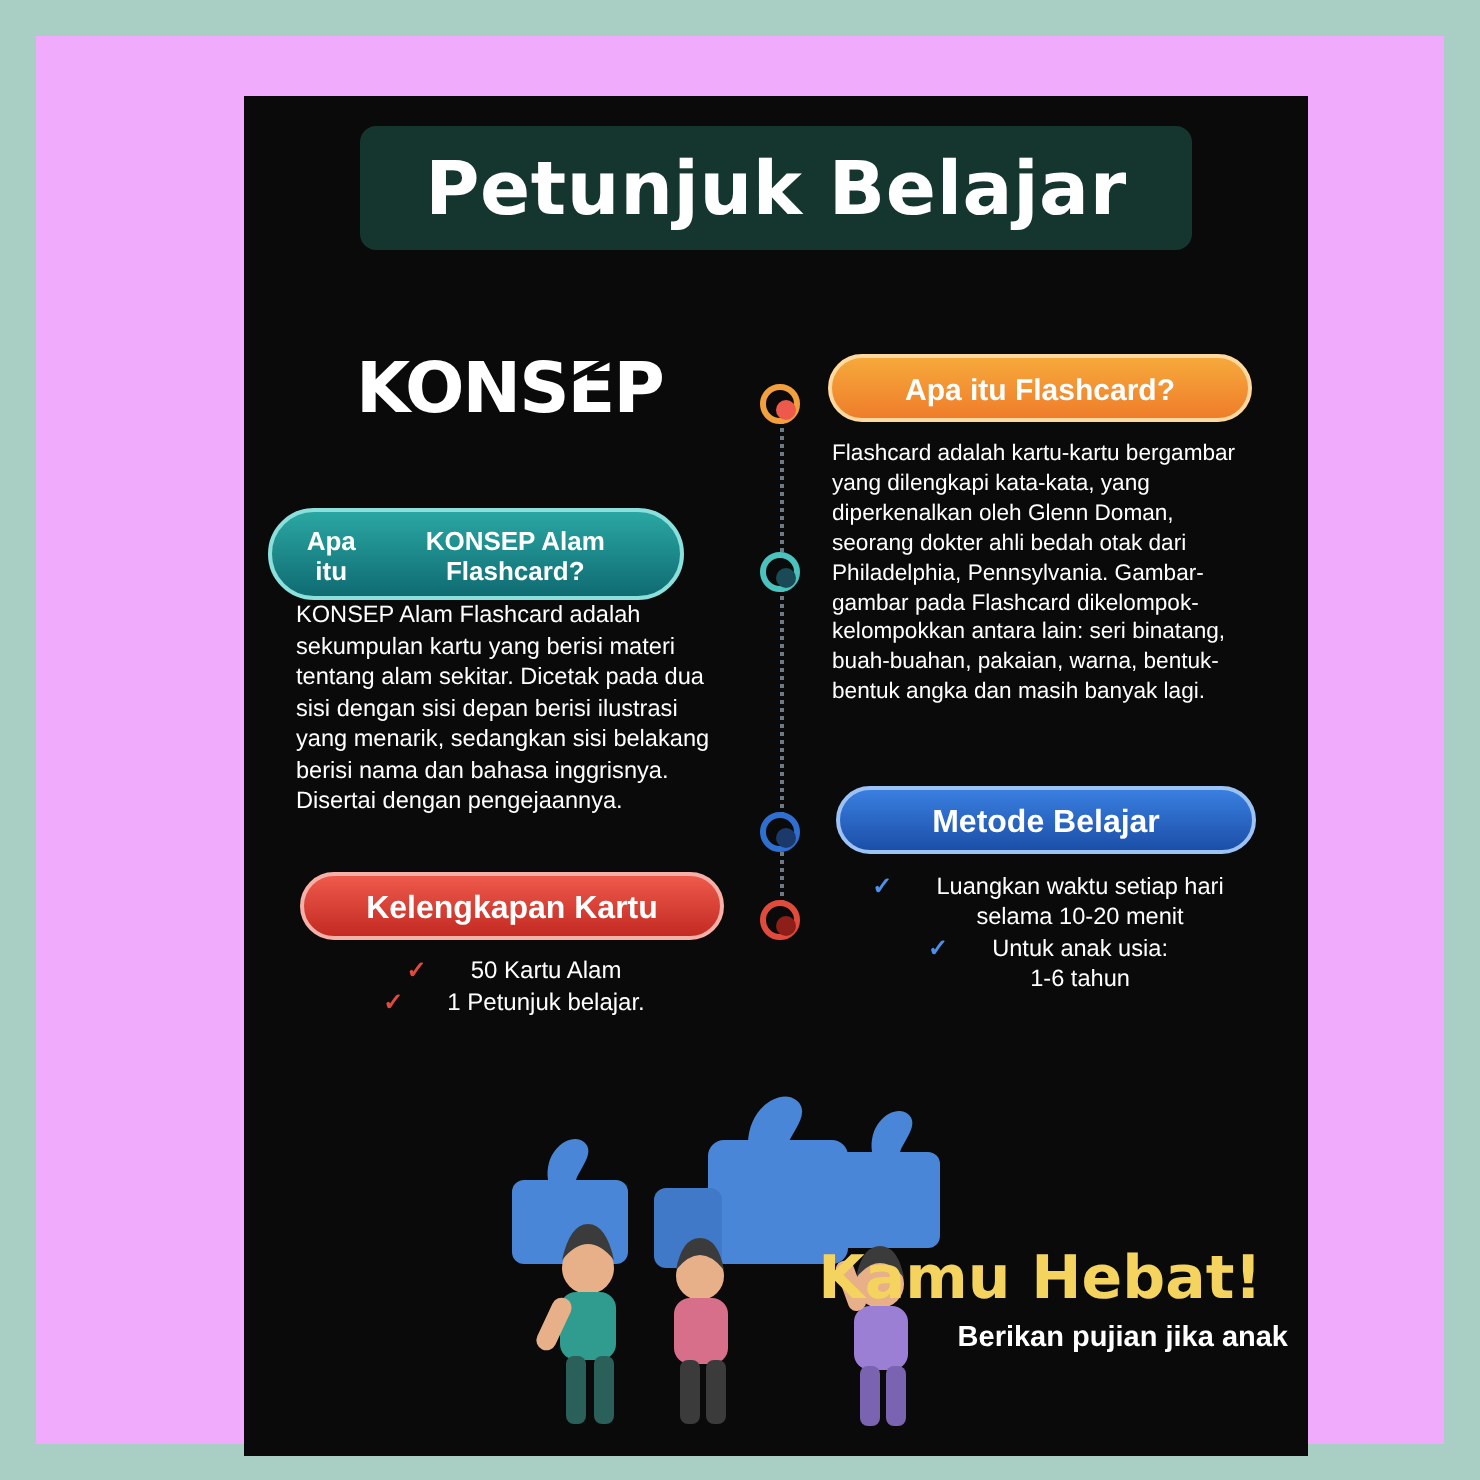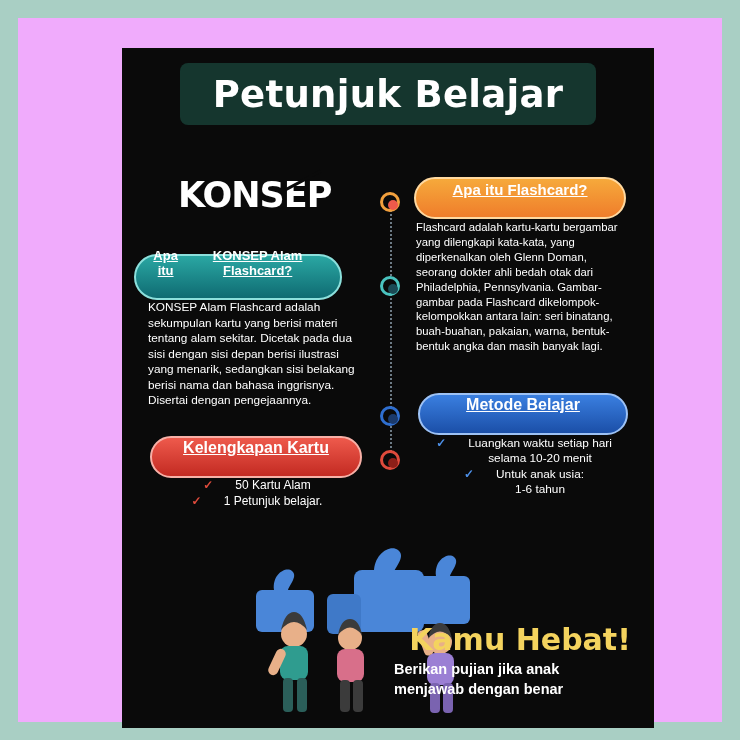--- a/index.html
+++ b/index.html
@@ -92,28 +92,27 @@
   .dot.d2{top:88px;border:3px solid #4ac3bf;}
   .dot.d2 i{background:#1a4a55;}
   .dot.d3{top:218px;border:3px solid #2f6fd0;}
   .dot.d3 i{background:#1b3a6b;}
   .dot.d4{top:262px;border:3px solid #e04b3c;}
   .dot.d4 i{background:#8d1f18;}
   
   .pill{
     position:absolute;
     border-radius:26px;
-    display:flex;align-items:flex-end;justify-content:center;
+    display:flex;align-items:flex-start;justify-content:center;
     text-align:center;
     color:#fff;
     font-weight:bold;
     box-sizing:border-box;
-    padding:19px 10px;
+    padding:8px 10px;
     line-height:1.15;
-    text-decoration:underline;
   }
   .pill-flash{
     left:292px;top:129px;
     width:212px;height:34px;
     background:linear-gradient(180deg,#f6a93b,#ef7d2b);
     border:2px solid #ffd9a0;
     font-size:15px;
   }
   .pill-konsep{
     left:12px;top:206px;
@@ -201,21 +200,21 @@
     text-align:center;
     font-family:"DejaVu Sans", sans-serif;
   }
   .kamu-sub{
     position:absolute;
     left:272px;top:612px;
     width:250px;
     color:#ffffff;
     font-size:14.5px;
     font-weight:bold;
-    text-align:left;
+    text-align:right;
     line-height:1.35;
   }
 </style>
 </head>
 <body>
 
 <div class="frame">
   <div class="poster">
 
     <div class="title-bar">
@@ -332,17 +331,16 @@
           <rect x="308" y="145" width="10" height="30" rx="4" fill="#7a63b0"></rect>
           <rect x="321" y="145" width="10" height="30" rx="4" fill="#7a63b0"></rect>
           <rect x="299" y="92" width="9" height="26" rx="4" fill="#e8b089" transform="rotate(-20 303 105)"></rect>
         </g>
       </svg>
     </div>
 
     <div class="kamu">Kamu Hebat!</div>
     <div class="kamu-sub">
       <span>Berikan pujian jika anak</span><br>
-      <span>menjawab dengan benar</span>
     </div>
 
   </div>
 </div>
 
 </body></html>

